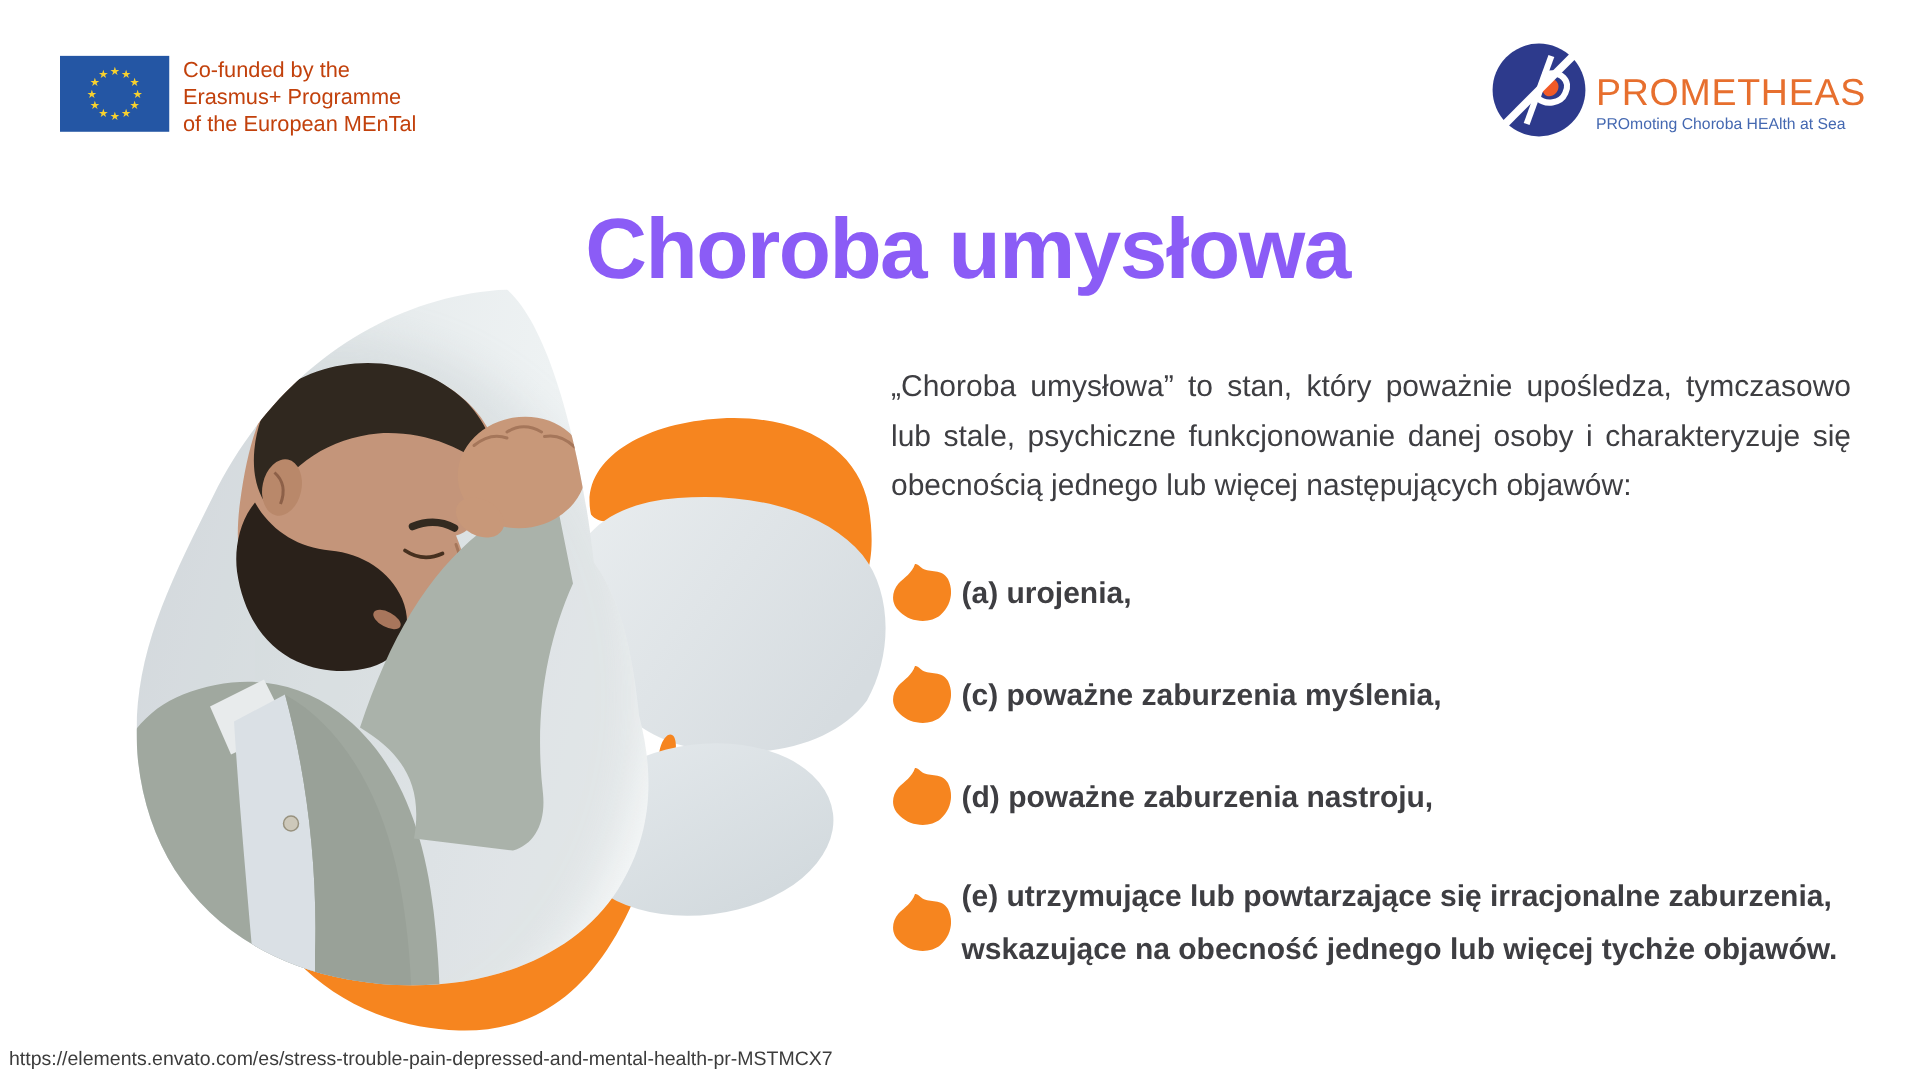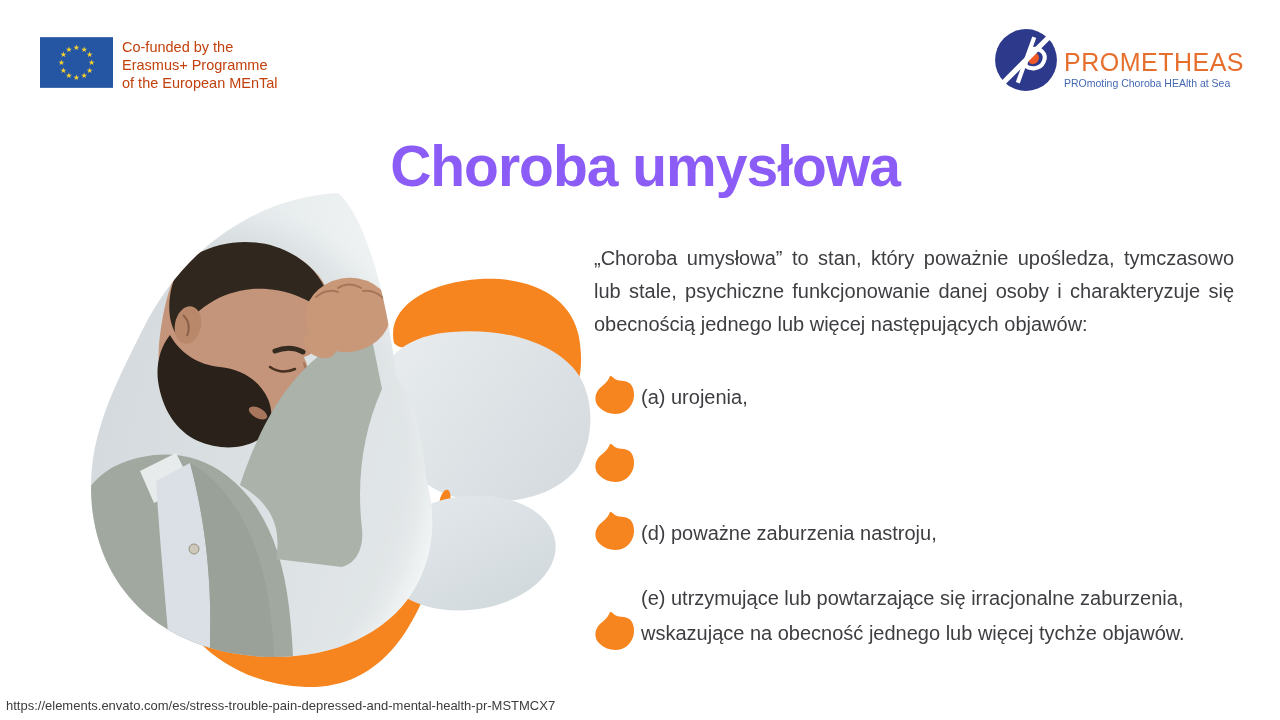--- a/index.html
+++ b/index.html
@@ -20,21 +20,21 @@
     position:absolute; top:128px; left:0; width:100%; margin:5px;
     text-align:center; font-size:57px; font-weight:bold; letter-spacing:-1px;
     color:#8b5cf6;
   }
   
   .artwork { position:absolute; left:80px; top:185px; width:520px; height:520px; }
   
   .content { position:absolute; left:594px; top:212px; width:640px; color:#3E3E42;margin-top:30px; }
   .intro { margin:0 0 36px 0; font-size:20px; line-height:33px; text-align:justify; }
   .symptoms { list-style:none; margin:0; padding:0; }
-  .symptoms li { display:flex; align-items:flex-end; margin-bottom:30px; font-size:20px; line-height:35px; }
+  .symptoms li { display:flex; align-items:center; margin-bottom:30px; font-size:20px; line-height:35px;font-weight:bold; }
   .blob-bullet { width:41px; height:41px; flex:none; margin-right:6px; margin-top:-3px; }
   
   .source { position:absolute; left:6px; top:698px; font-size:13px; color:#3C3C3C; }
 </style>
 </head>
 <body>
 
 <div class="slide">
 
   <div class="eu-banner">
@@ -156,20 +156,21 @@
       <li>
         <svg class="blob-bullet" viewBox="0 0 41 41">
             <path d="M16,2 C14,8 9,11 5,15 C0,21 0,29 6,34 C13,41 26,42 33,36 C40,30 42,20 38,12 C34,5 26,8 21,5 C19,3.5 17.5,1.5 16,2 Z" fill="#F6851F"></path>
           </svg>
         <span>(a) urojenia,</span>
       </li>
       <li>
         <svg class="blob-bullet" viewBox="0 0 41 41">
             <path d="M16,2 C14,8 9,11 5,15 C0,21 0,29 6,34 C13,41 26,42 33,36 C40,30 42,20 38,12 C34,5 26,8 21,5 C19,3.5 17.5,1.5 16,2 Z" fill="#F6851F"></path>
           </svg>
+        <span>(c) poważne zaburzenia myślenia,</span>
       </li>
       <li>
         <svg class="blob-bullet" viewBox="0 0 41 41">
             <path d="M16,2 C14,8 9,11 5,15 C0,21 0,29 6,34 C13,41 26,42 33,36 C40,30 42,20 38,12 C34,5 26,8 21,5 C19,3.5 17.5,1.5 16,2 Z" fill="#F6851F"></path>
           </svg>
         <span>(d) poważne zaburzenia nastroju,</span>
       </li>
       <li>
         <svg class="blob-bullet" viewBox="0 0 41 41">
             <path d="M16,2 C14,8 9,11 5,15 C0,21 0,29 6,34 C13,41 26,42 33,36 C40,30 42,20 38,12 C34,5 26,8 21,5 C19,3.5 17.5,1.5 16,2 Z" fill="#F6851F"></path>

